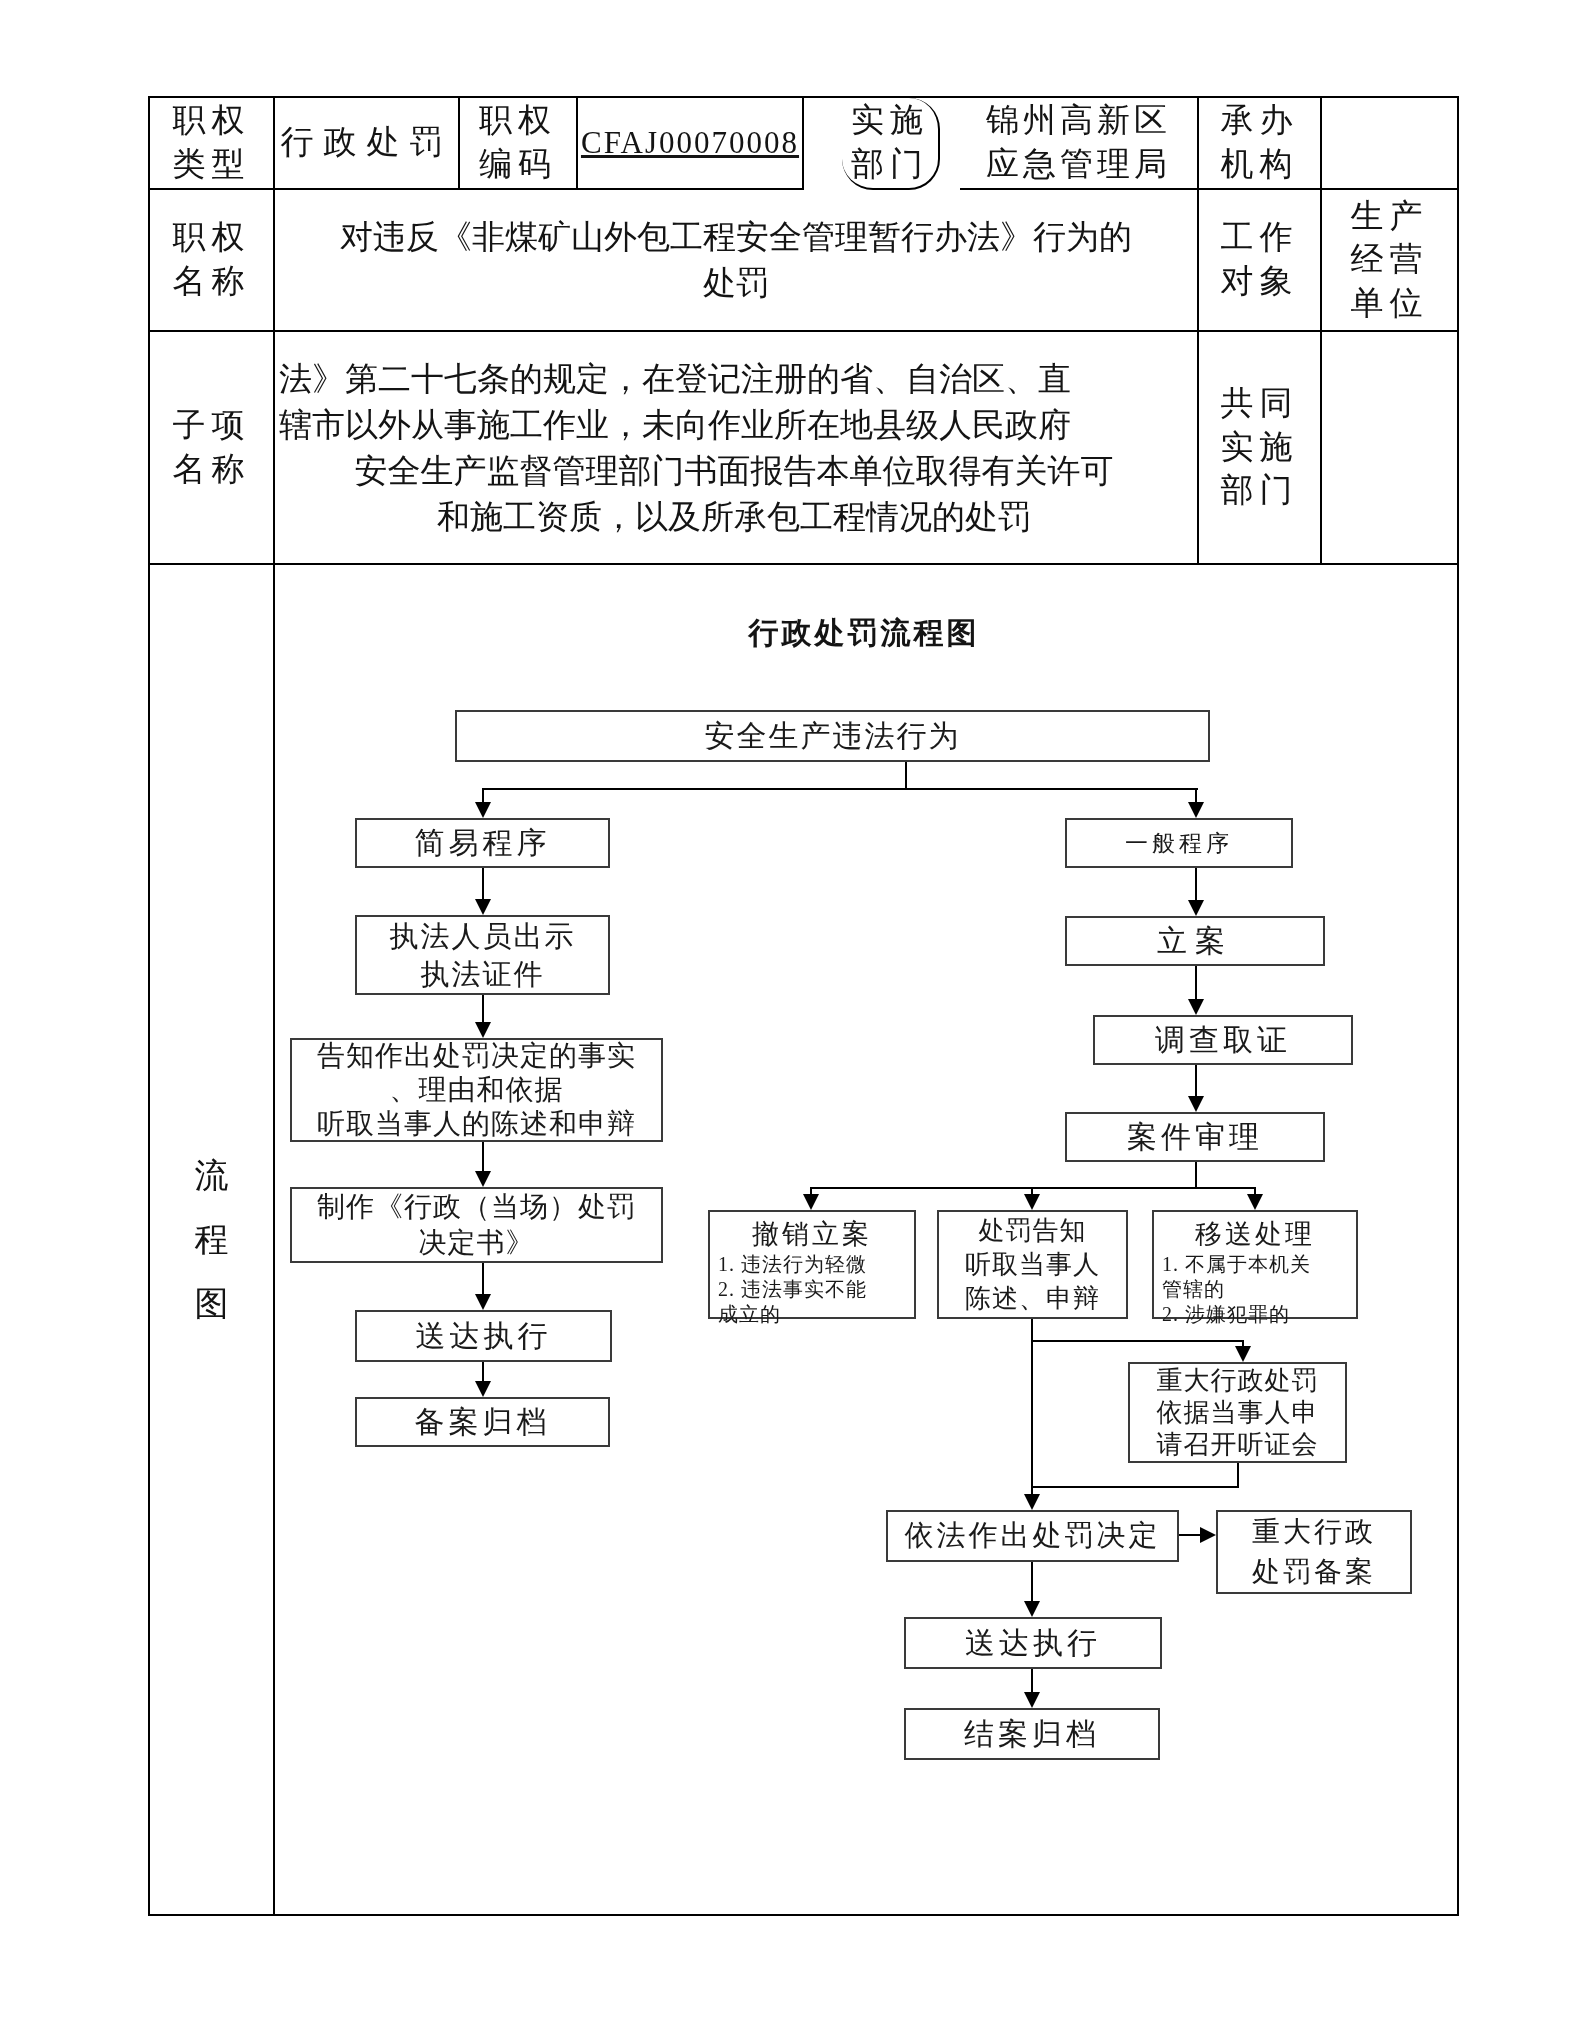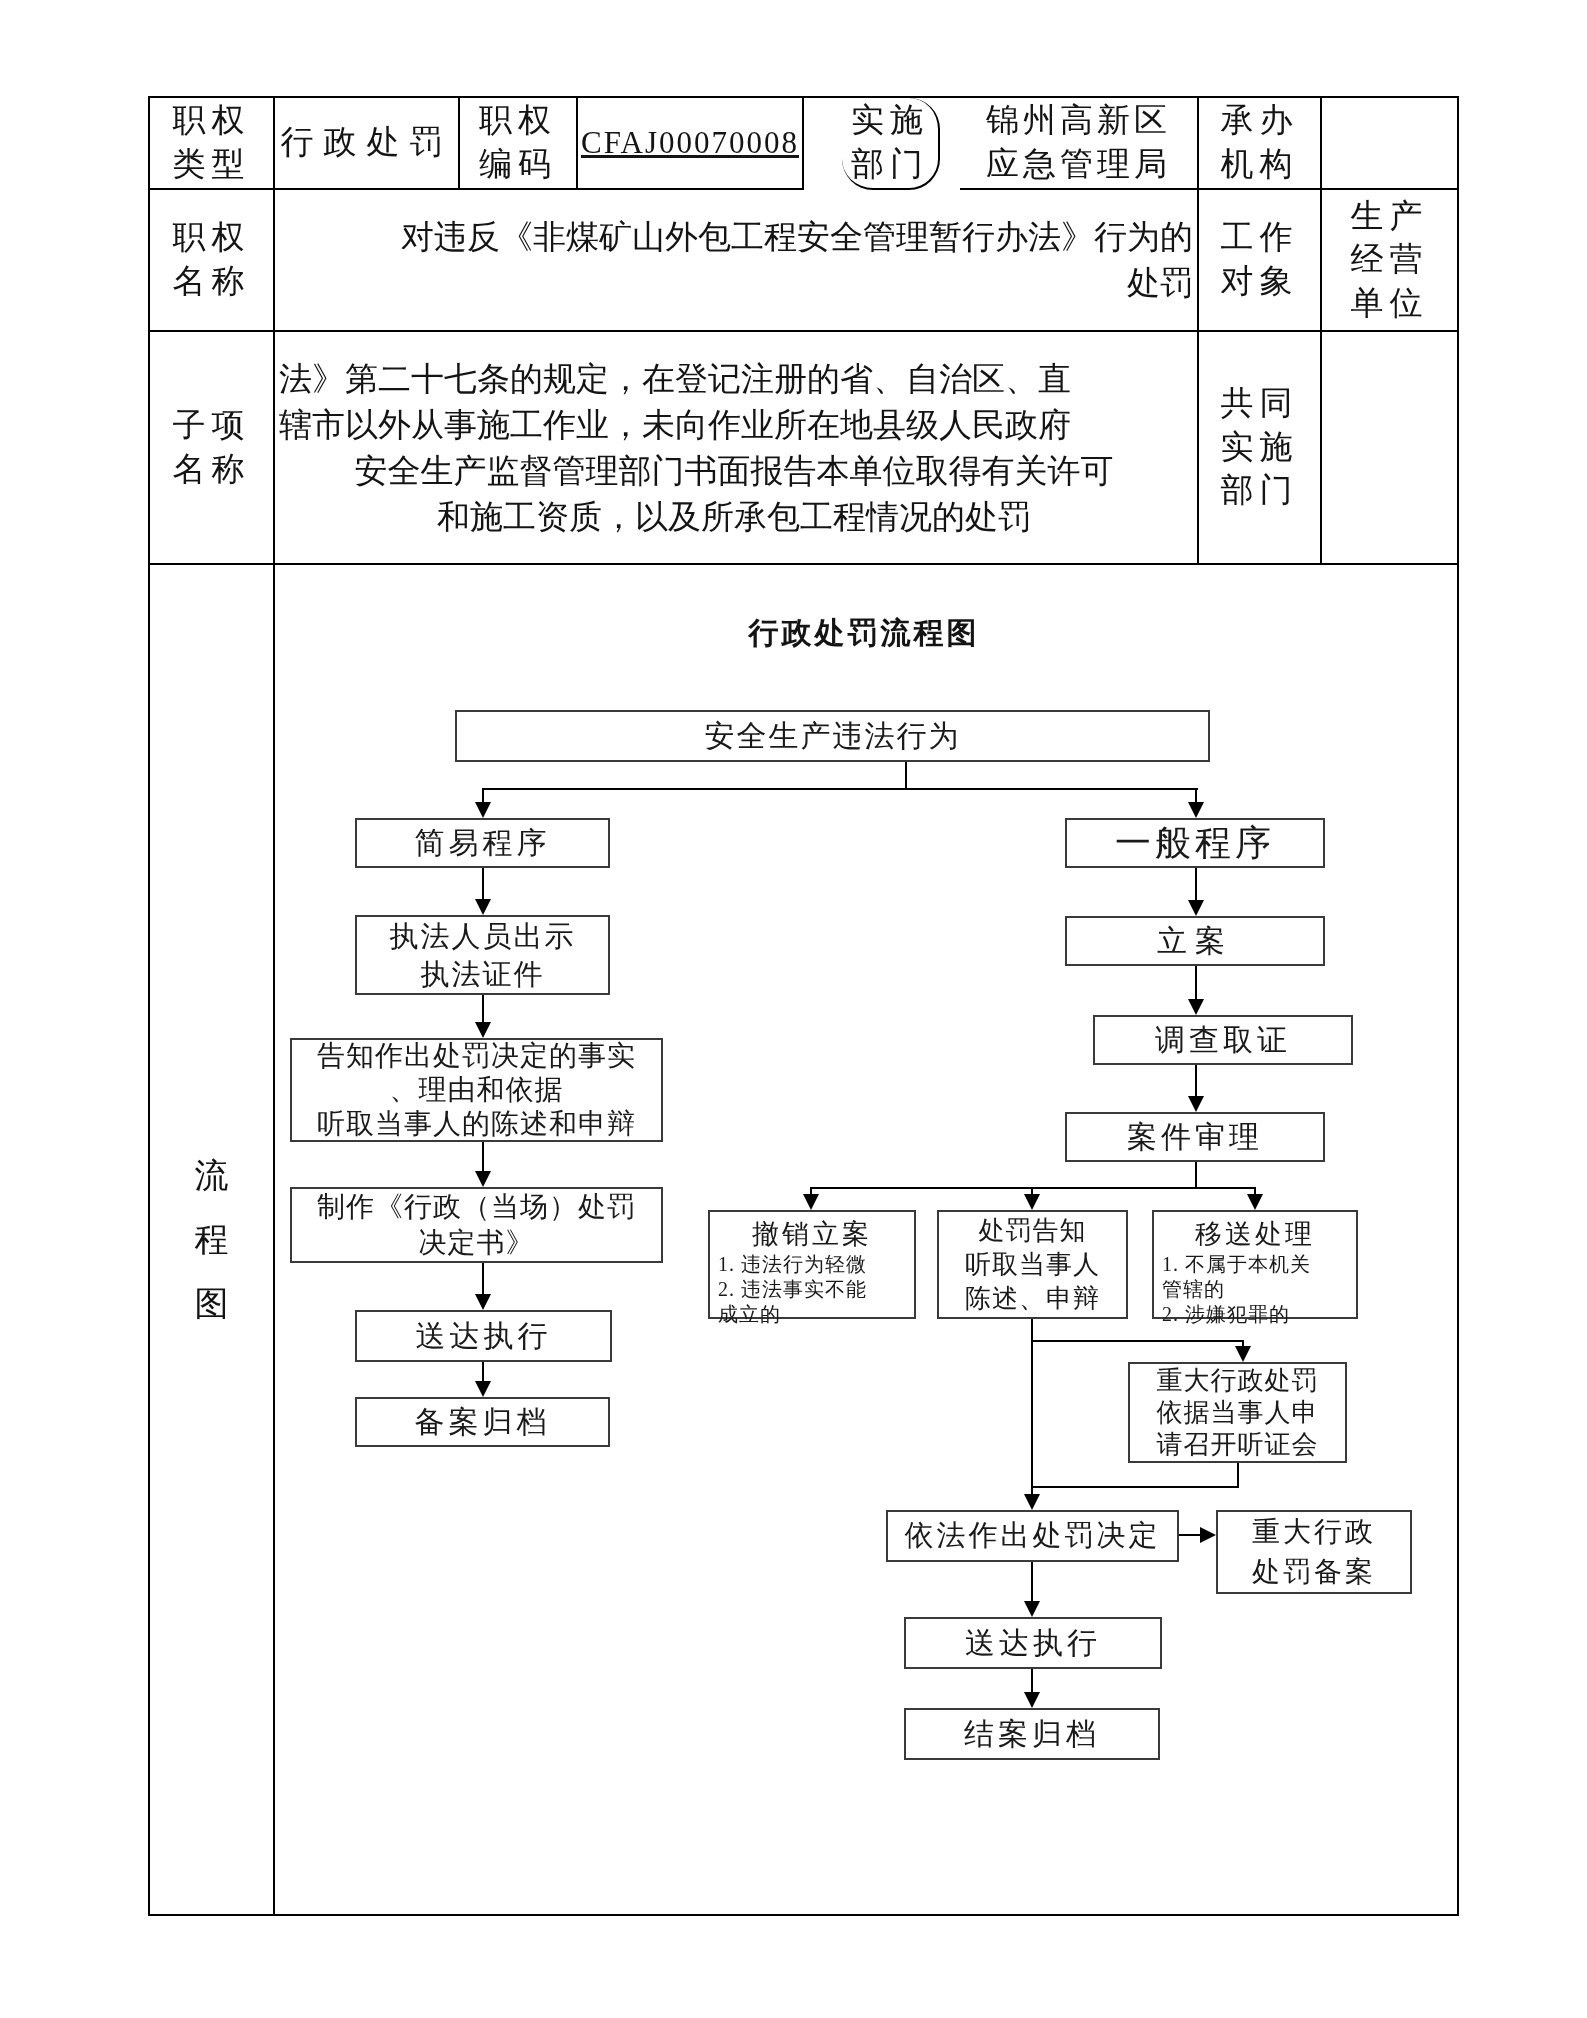--- a/index.html
+++ b/index.html
@@ -10,21 +10,21 @@
   .cell{position:absolute;box-sizing:border-box;border-right:2px solid #000;border-bottom:2px solid #000;
         display:flex;flex-direction:column;align-items:center;justify-content:center;text-align:center;
         font-size:33px;line-height:1.32;}
   .cell.norb{border-right:none;}
   .cell.nobb{border-bottom:none;}
   .wrap2{width:86px;letter-spacing:6px;word-break:break-all;}
   .wrap5{width:198px;letter-spacing:4px;word-break:break-all;}
   .vertlabel{width:36px;letter-spacing:0;word-break:break-all;line-height:64px;font-size:34px;}
   .contentlines{width:100%;}
   .contentlines .ln{font-size:33px;line-height:46px;text-align:left;padding:0 4px;}
-  .r2l .ln{text-align:right;}
+  .r2l .ln{text-align:center;}
   .r3l .ln1{padding-left:44px;}
   .r3l .ln4,.r3l .ln5{text-align:center;padding-left:0;}
   
   #flow{position:absolute;left:273px;top:563px;width:1182px;height:1349px;}
   .fc-title{position:absolute;left:0;top:50px;width:100%;text-align:center;
             font-size:30px;font-weight:bold;letter-spacing:3px;}
   .node{position:absolute;box-sizing:border-box;border:2px solid #3a3a3a;background:#fff;
         display:flex;flex-direction:column;align-items:center;justify-content:center;
         text-align:center;white-space:pre-line;color:#1a1a1a;}
   .node .title{display:block;}
@@ -117,21 +117,21 @@
     <div class="node" style="left:82px;top:352px;width:255px;height:80px;font-size:29px;line-height:38px;letter-spacing:2px;">执法人员出示
 执法证件</div>
     <div class="node" style="left:17px;top:475px;width:373px;height:104px;font-size:28px;line-height:34px;letter-spacing:1px;">告知作出处罚决定的事实
 、理由和依据
 听取当事人的陈述和申辩</div>
     <div class="node" style="left:17px;top:624px;width:373px;height:76px;font-size:28px;line-height:36px;letter-spacing:1px;">制作《行政（当场）处罚
 决定书》</div>
     <div class="node" style="left:82px;top:747px;width:257px;height:52px;font-size:30px;letter-spacing:4px;">送达执行</div>
     <div class="node" style="left:82px;top:834px;width:255px;height:50px;font-size:30px;letter-spacing:4px;">备案归档</div>
 
-    <div class="node" style="left:792px;top:255px;width:260px;height:50px;font-size:36px;letter-spacing:4px;">一般程序</div>
+    <div class="node" style="left:792px;top:255px;width:228px;height:50px;font-size:23px;letter-spacing:4px;">一般程序</div>
     <div class="node" style="left:792px;top:353px;width:260px;height:50px;font-size:30px;letter-spacing:8px;">立案</div>
     <div class="node" style="left:792px;top:452px;width:260px;height:50px;font-size:30px;letter-spacing:4px;margin-left:28px;">调查取证</div>
     <div class="node" style="left:792px;top:549px;width:260px;height:50px;font-size:30px;letter-spacing:4px;">案件审理</div>
 
     <div class="node" style="left:435px;top:647px;width:208px;height:109px;justify-content:flex-start;padding-top:4px;">
       <span class="title" style="font-size:27px;letter-spacing:3px;">撤销立案</span>
       <span class="note">1. 违法行为轻微
 2. 违法事实不能
 成立的</span>
     </div>

